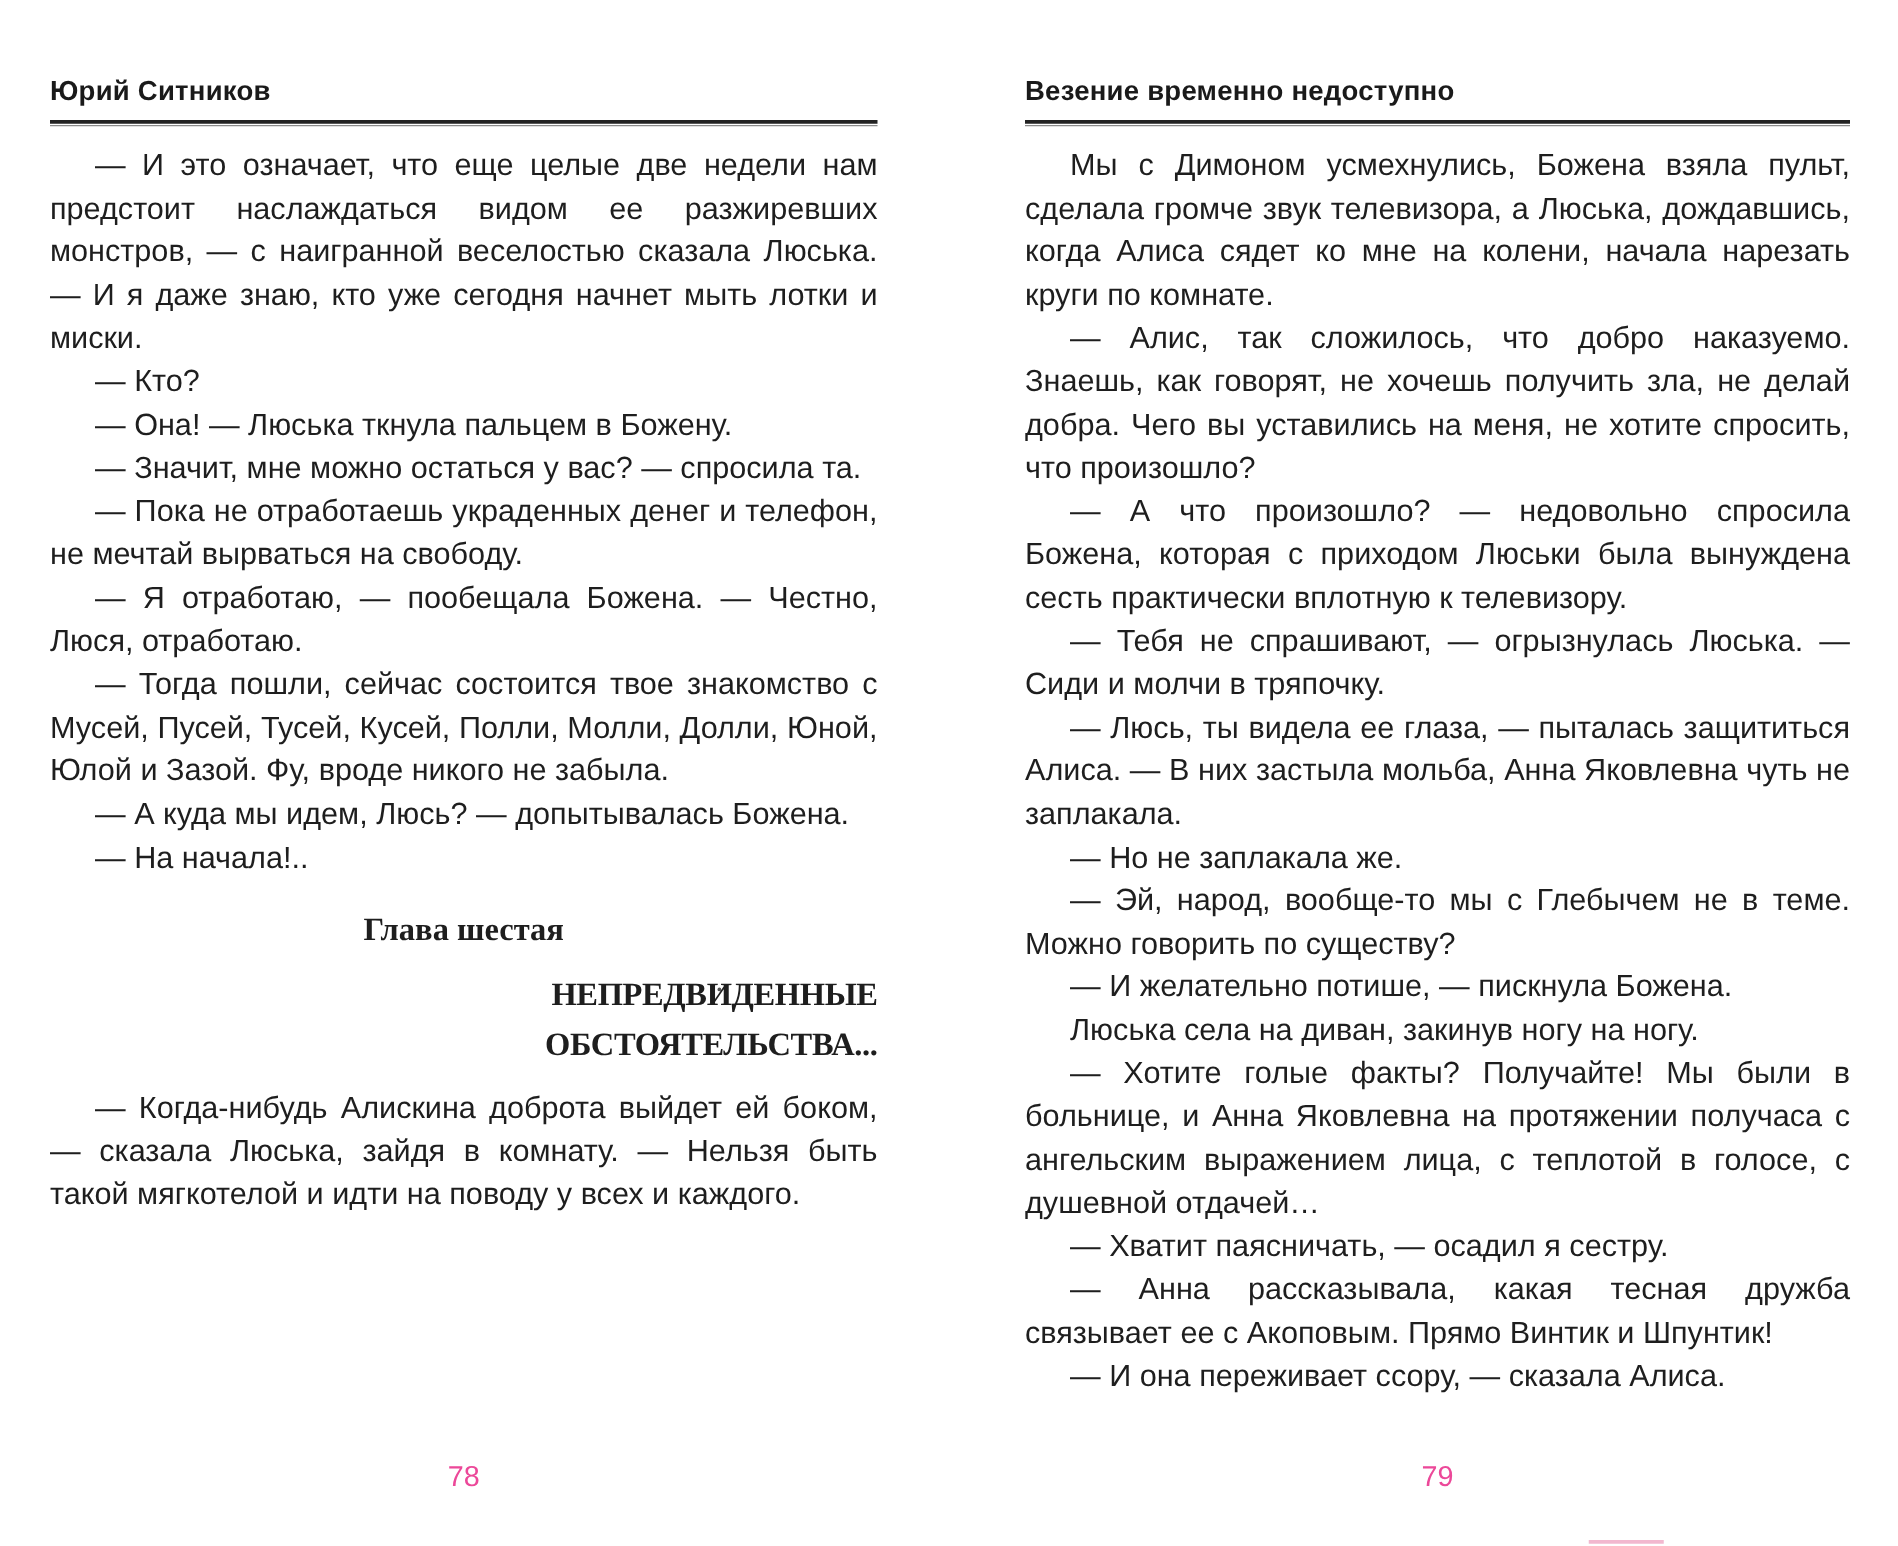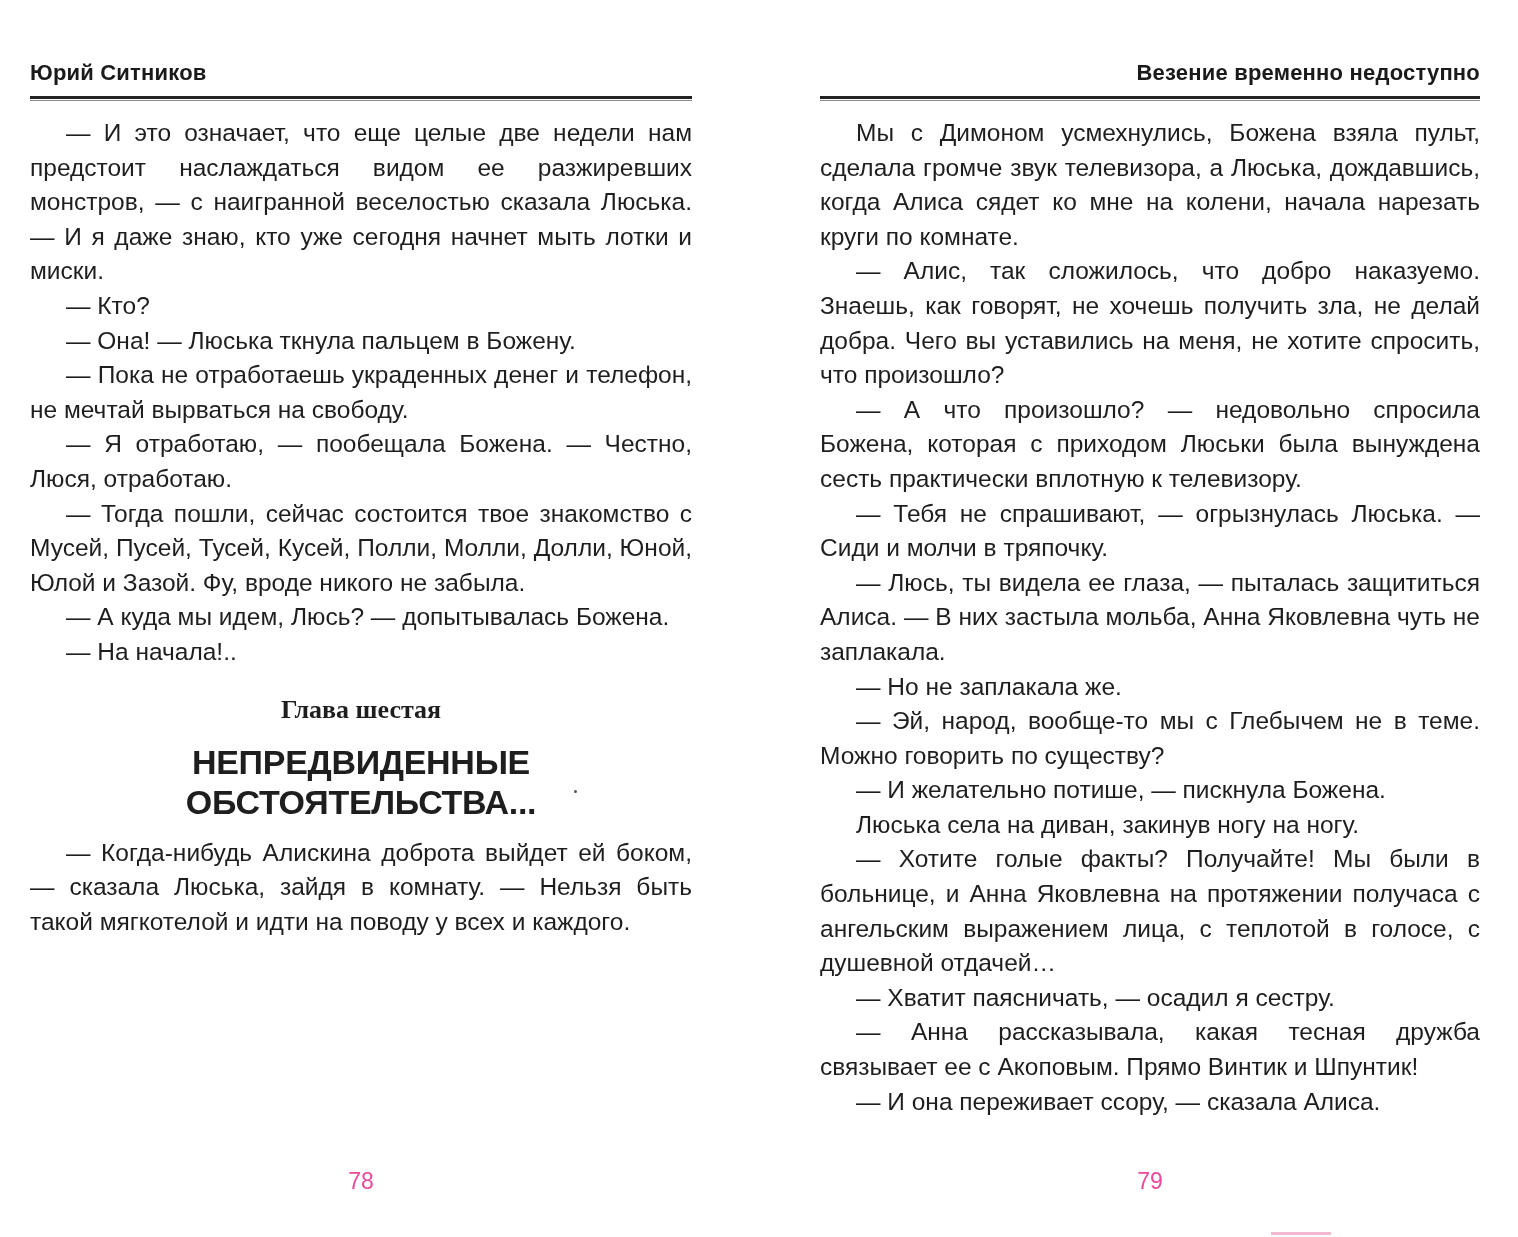--- a/index.html
+++ b/index.html
@@ -9,35 +9,35 @@
     body {
       position: relative;
       font-family: "Liberation Sans", "DejaVu Sans", sans-serif;
       color: #1e1e1e;
     }
     .page {
       position: absolute;
       top: 0;
       height: 1237px;
     }
-    .page.left { left: 30px; width: 662px; }
+    .page.left { left: 40px; width: 662px; }
     .page.right { left: 820px; width: 660px; }
 
     .running-head {
       position: absolute;
       top: 60px;
       left: 0; right: 0;
       height: 32px;
       font-size: 22px;
       font-weight: bold;
       letter-spacing: 0.2px;
       color: #1a1a1a;
     }
     .page.left .running-head { text-align: left; }
-    .page.right .running-head { text-align: right; }
+    .page.right .running-head { }
 
     .head-rule {
       position: absolute;
       top: 96px;
       left: 0; right: 0;
       height: 6px;
     }
     .head-rule .thick { position: absolute; top: 0; left: 0; right: 0; height: 3px; background: #222; }
     .head-rule .thin { position: absolute; top: 4px; left: 0; right: 0; height: 1px; background: #8a8a8a; }
 
@@ -56,24 +56,24 @@
     .chapter-label {
       text-align: center;
       font-family: "Liberation Serif", "DejaVu Serif", serif;
       font-weight: bold;
       font-size: 26px;
       margin-top: 20px;
       line-height: 40px;
       text-indent: 0;
     }
     .chapter-title {
-      text-align: center;
-      font-family: Liberation Sans, sans-serif;
+      text-align: right;
+      font-family: Liberation Serif, serif;
       font-weight: bold;
-      font-size: 34px;
+      font-size: 26px;
       line-height: 40px;
       margin-top: 12px;
       margin-bottom: 14px;
       text-indent: 0;
       letter-spacing: -0.3px;
     }
 
     .folio {
       position: absolute;
       top: 1168px;
@@ -101,20 +101,21 @@
   <div class="running-head">Юрий Ситников</div>
   <div class="head-rule">
       <div class="thick"></div>
       <div class="thin"></div>
     </div>
 
   <div class="body-text">
     <p class="para">— И это означает, что еще целые две недели нам предстоит наслаждаться видом ее разжиревших монстров, — с наигранной веселостью сказала Люська. — И я даже знаю, кто уже сегодня начнет мыть лотки и миски.</p>
     <p class="para last-line-only">— Кто?</p>
     <p class="para last-line-only">— Она! — Люська ткнула пальцем в Божену.</p>
+    <p class="para">— Значит, мне можно остаться у вас? — спросила та.</p>
     <p class="para">— Пока не отработаешь украденных денег и телефон, не мечтай вырваться на свободу.</p>
     <p class="para">— Я отработаю, — пообещала Божена. — Честно, Люся, отработаю.</p>
     <p class="para">— Тогда пошли, сейчас состоится твое знакомство с Мусей, Пусей, Тусей, Кусей, Полли, Молли, Долли, Юной, Юлой и Зазой. Фу, вроде никого не забыла.</p>
     <p class="para">— А куда мы идем, Люсь? — допытывалась Божена.</p>
     <p class="para last-line-only">— На начала!..</p>
 
     <div class="chapter-label">Глава шестая</div>
     <div class="chapter-title">
       <div>НЕПРЕДВИДЕННЫЕ</div>
       <div>ОБСТОЯТЕЛЬСТВА...</div>

